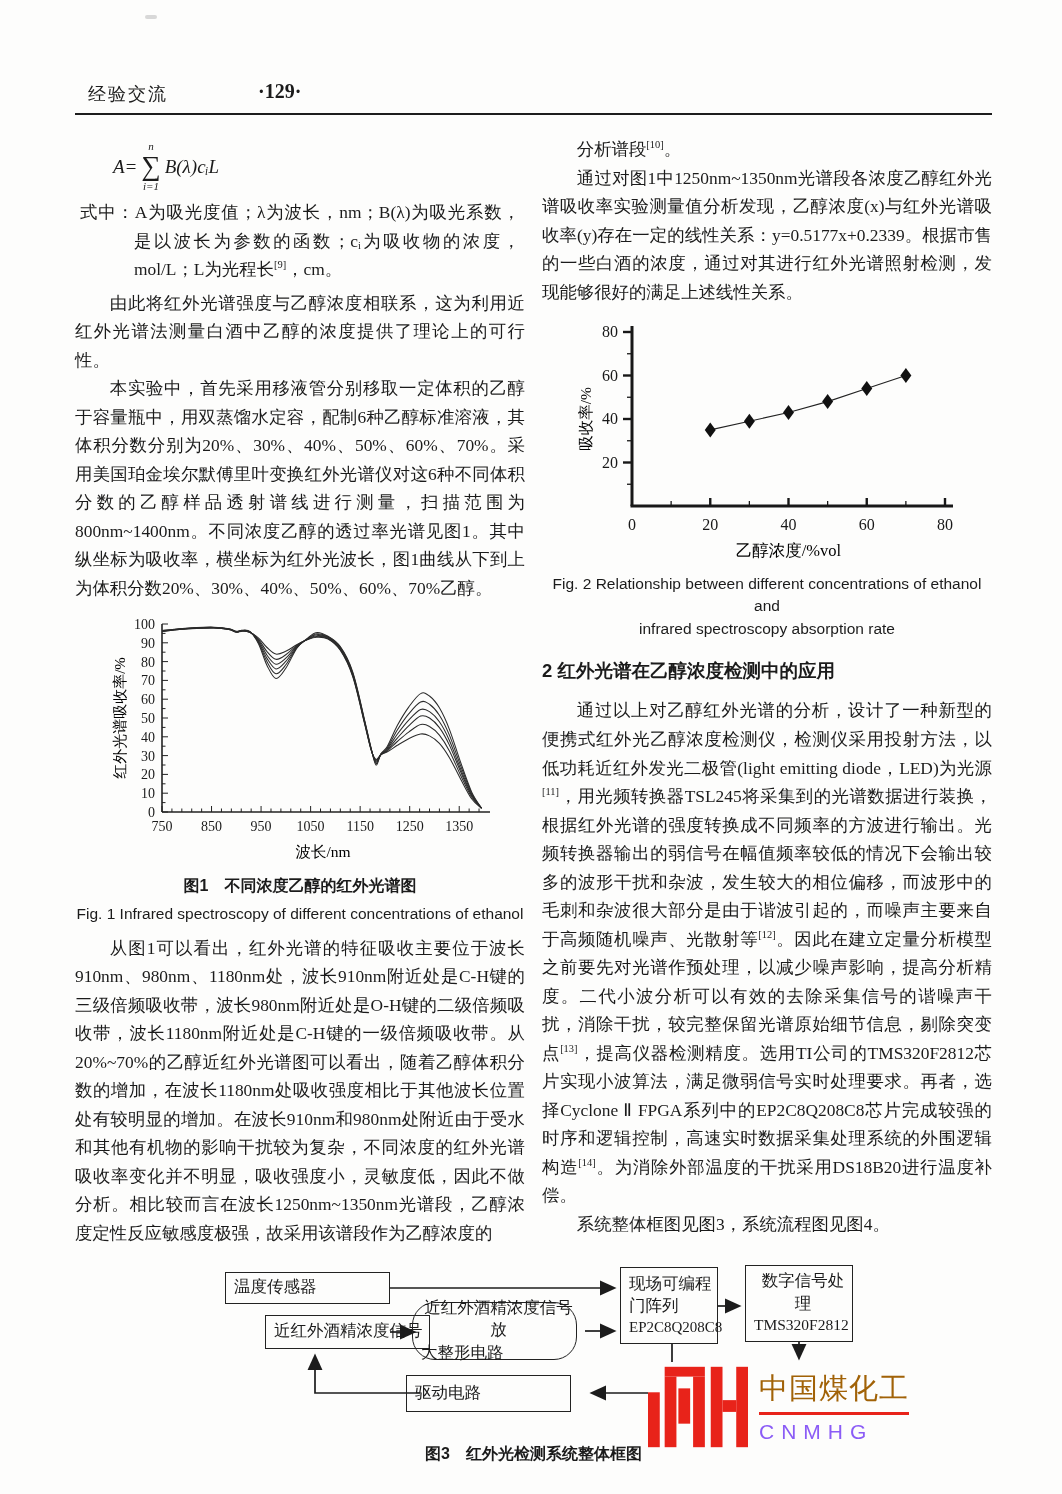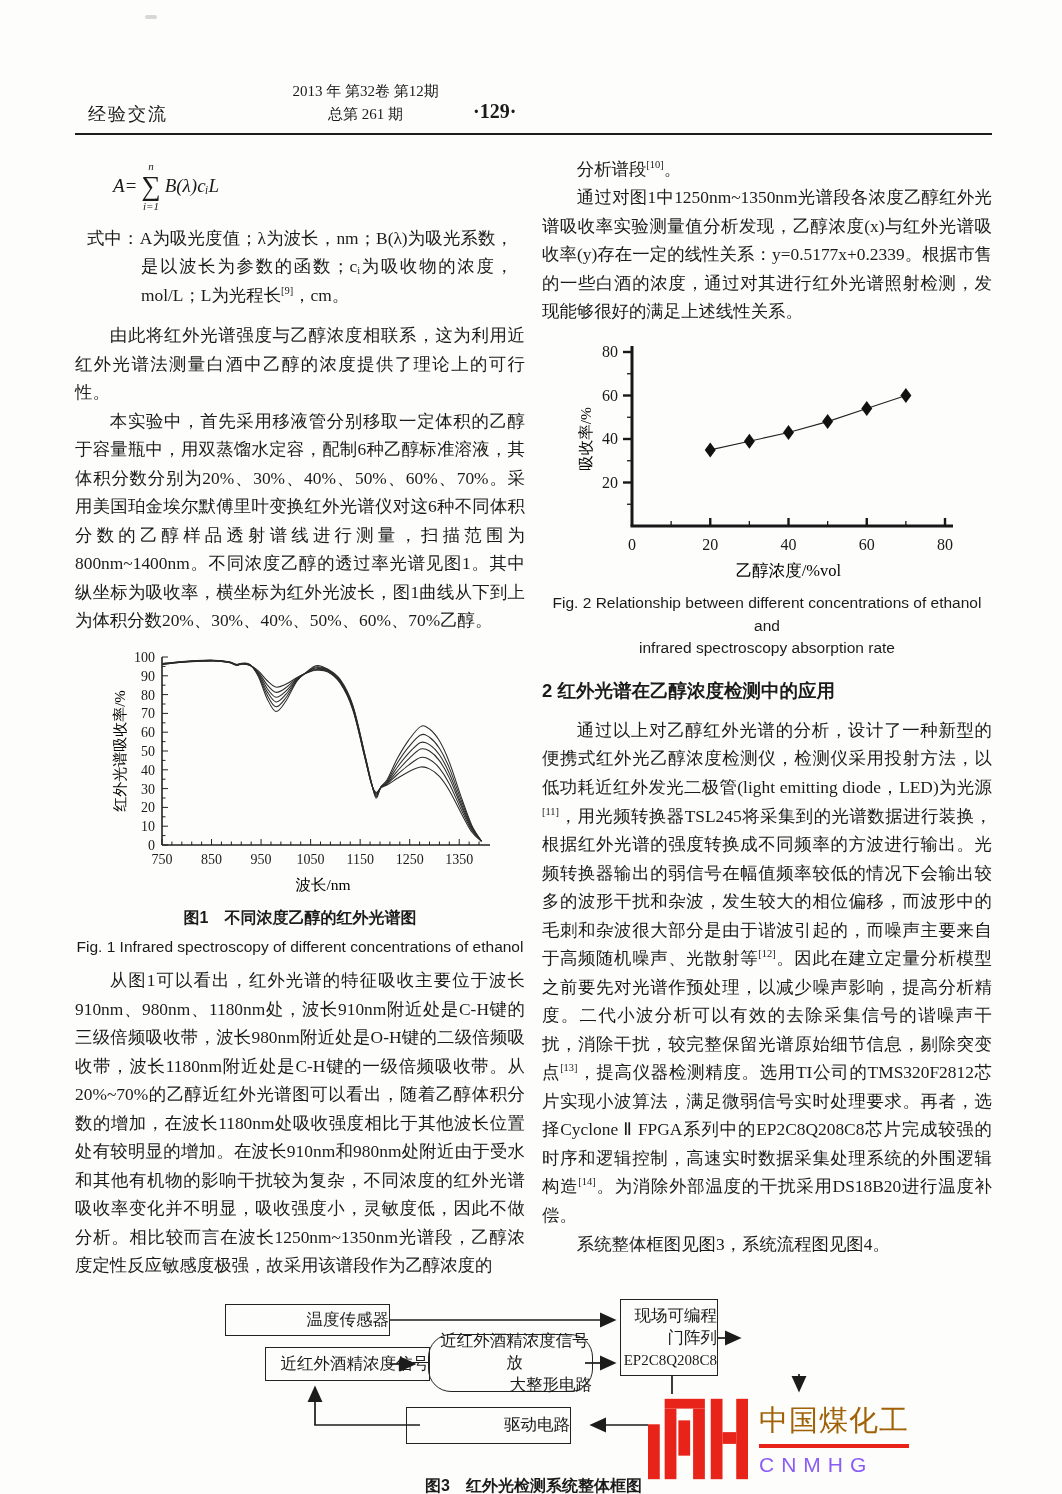--- a/index.html
+++ b/index.html
@@ -9,64 +9,60 @@
   header{display:flex;align-items:flex-end;padding-top:80px;}
   .hdr-left{width:170px;font-size:18px;letter-spacing:2px;padding-bottom:1px;margin-left:13px;}
   .hdr-center{flex:1;text-align:center;font-size:24px;font-weight:bold;letter-spacing:20px;text-indent:20px;padding-bottom:6px;}
   .hdr-right{width:215px;font-size:15px;line-height:1.55;text-align:center;}
   .hdr-page{width:70px;text-align:left;font-size:20px;font-weight:bold;padding-bottom:4px;}
   .rule{border-bottom:2.2px solid #1d1d1d;margin-top:6px;}
   .cols{display:flex;gap:17px;margin-top:20px;}
   .col{width:450px;font-size:17.4px;line-height:1.64;text-align:justify;}
   p.para{margin:0;text-indent:2em;}
   .p-noindent{text-indent:0;}
-  .p-hang{margin:12px;padding-left:3.1em;text-indent:-3.1em;}
+  .p-hang{margin:5px;padding-left:3.1em;text-indent:-3.1em;}
   sup{font-size:.6em;line-height:0;}
   .formula{display:flex;align-items:center;margin:6px 0 6px 38px;font-style:italic;font-size:19px;}
   .f-sigma{display:inline-flex;flex-direction:column;align-items:center;margin:0 4px;font-style:normal;line-height:1;}
   .f-top,.f-bot{font-size:11px;font-style:italic;}
   .f-sym{font-size:27px;margin:1px 0;}
   h2.sec{font-family:"Liberation Sans",sans-serif;font-size:18.5px;font-weight:bold;margin:16px 0 10px;}
   .fig{text-align:center;margin:12px 0 8px;}
   .chart{display:inline-block;}
   .cap-cn{font-family:"Liberation Sans",sans-serif;font-weight:bold;font-size:16px;margin-top:2px;}
   .cap-en{font-family:"Liberation Sans",sans-serif;font-size:15.5px;margin-top:4px;line-height:1.45;}
   
   .fc-wrap{margin-top:14px;}
   .fc{position:relative;width:720px;height:172px;margin-left:125px;}
   .fc svg.arrows{position:absolute;left:0;top:0;}
   .fc .box{position:absolute;border:1.7px solid #222;box-sizing:border-box;display:flex;flex-direction:column;
-           align-items:flex-end;justify-content:center;font-size:16.5px;line-height:1.35;text-align:center;background:transparent;padding-left:8px;}
+           align-items:flex-start;justify-content:center;font-size:16.5px;line-height:1.35;text-align:center;background:transparent;padding-left:8px;}
   .b-temp{left:25px;top:10px;width:165px;height:32px;}
   .b-nir{left:25px;top:53px;width:165px;height:34px;margin-left:40px;}
-  .b-amp{left:228px;top:40px;width:165px;height:58px;font-size:15.8px;border-radius:23px;}
+  .b-amp{left:212px;top:40px;width:165px;height:58px;font-size:15.8px;border-radius:23px;}
   .b-drv{left:206px;top:113px;width:165px;height:37px;}
   .b-fpga{left:420px;top:5px;width:98px;height:77px;font-size:16px;justify-content:space-between;padding:5px 0;}
   .b-fpga .code{font-size:15px;}
   .b-dsp{left:545px;top:3px;width:108px;height:77px;justify-content:space-between;padding:7px 0;}
   .b-dsp .code{font-size:15.5px;}
   .wm{position:absolute;left:448px;top:100px;width:268px;height:90px;background:#fdfdfc;display:flex;align-items:center;}
   .wm-text{margin-left:11px;}
   .wm-cn{font-family:"Liberation Sans",sans-serif;font-size:29px;color:#a16207;letter-spacing:1px;}
   .wm-line{height:3.5px;background:#e8231a;margin:3px 0 5px;}
   .wm-en{font-family:"Liberation Sans",sans-serif;font-size:21px;color:#8b5cf6;letter-spacing:7px;}
   .fc-caps{text-align:center;margin-top:10px;}
 </style>
 </head>
 <body>
 
 <div class="page">
   <div class="smudge"></div>
 
   <header>
     <div class="hdr-left">经验交流</div>
-    <div class="hdr-right">
-      <div>2013 年 第32卷 第12期</div>
-      <div>总第 261 期</div>
-    </div>
     <div class="hdr-page">·129·</div>
   </header>
   <div class="rule"></div>
 
   <div class="cols">
 
     <div class="col">
       <div class="formula">
         <span>A=</span>
         <span class="f-sigma">
@@ -269,20 +265,24 @@
         </div>
       <div class="box b-amp">
         <span>近红外酒精浓度信号放</span>
         <span>大整形电路</span>
       </div>
       <div class="box b-fpga">
         <span>现场可编程</span>
         <span>门阵列</span>
         <span class="code">EP2C8Q208C8</span>
       </div>
+      <div class="box b-dsp">
+        <span>数字信号处理</span>
+        <span class="code">TMS320F2812</span>
+      </div>
       <div class="box b-drv">
           <span>驱动电路</span>
         </div>
 
       <div class="wm">
         <svg width="100" height="82" viewBox="0 0 102 82">
           <g fill="#e8231a">
             <rect x="0" y="26" width="12" height="56"></rect>
             <rect x="17" y="10" width="12" height="72"></rect>
             <rect x="17" y="0" width="41" height="10"></rect>

